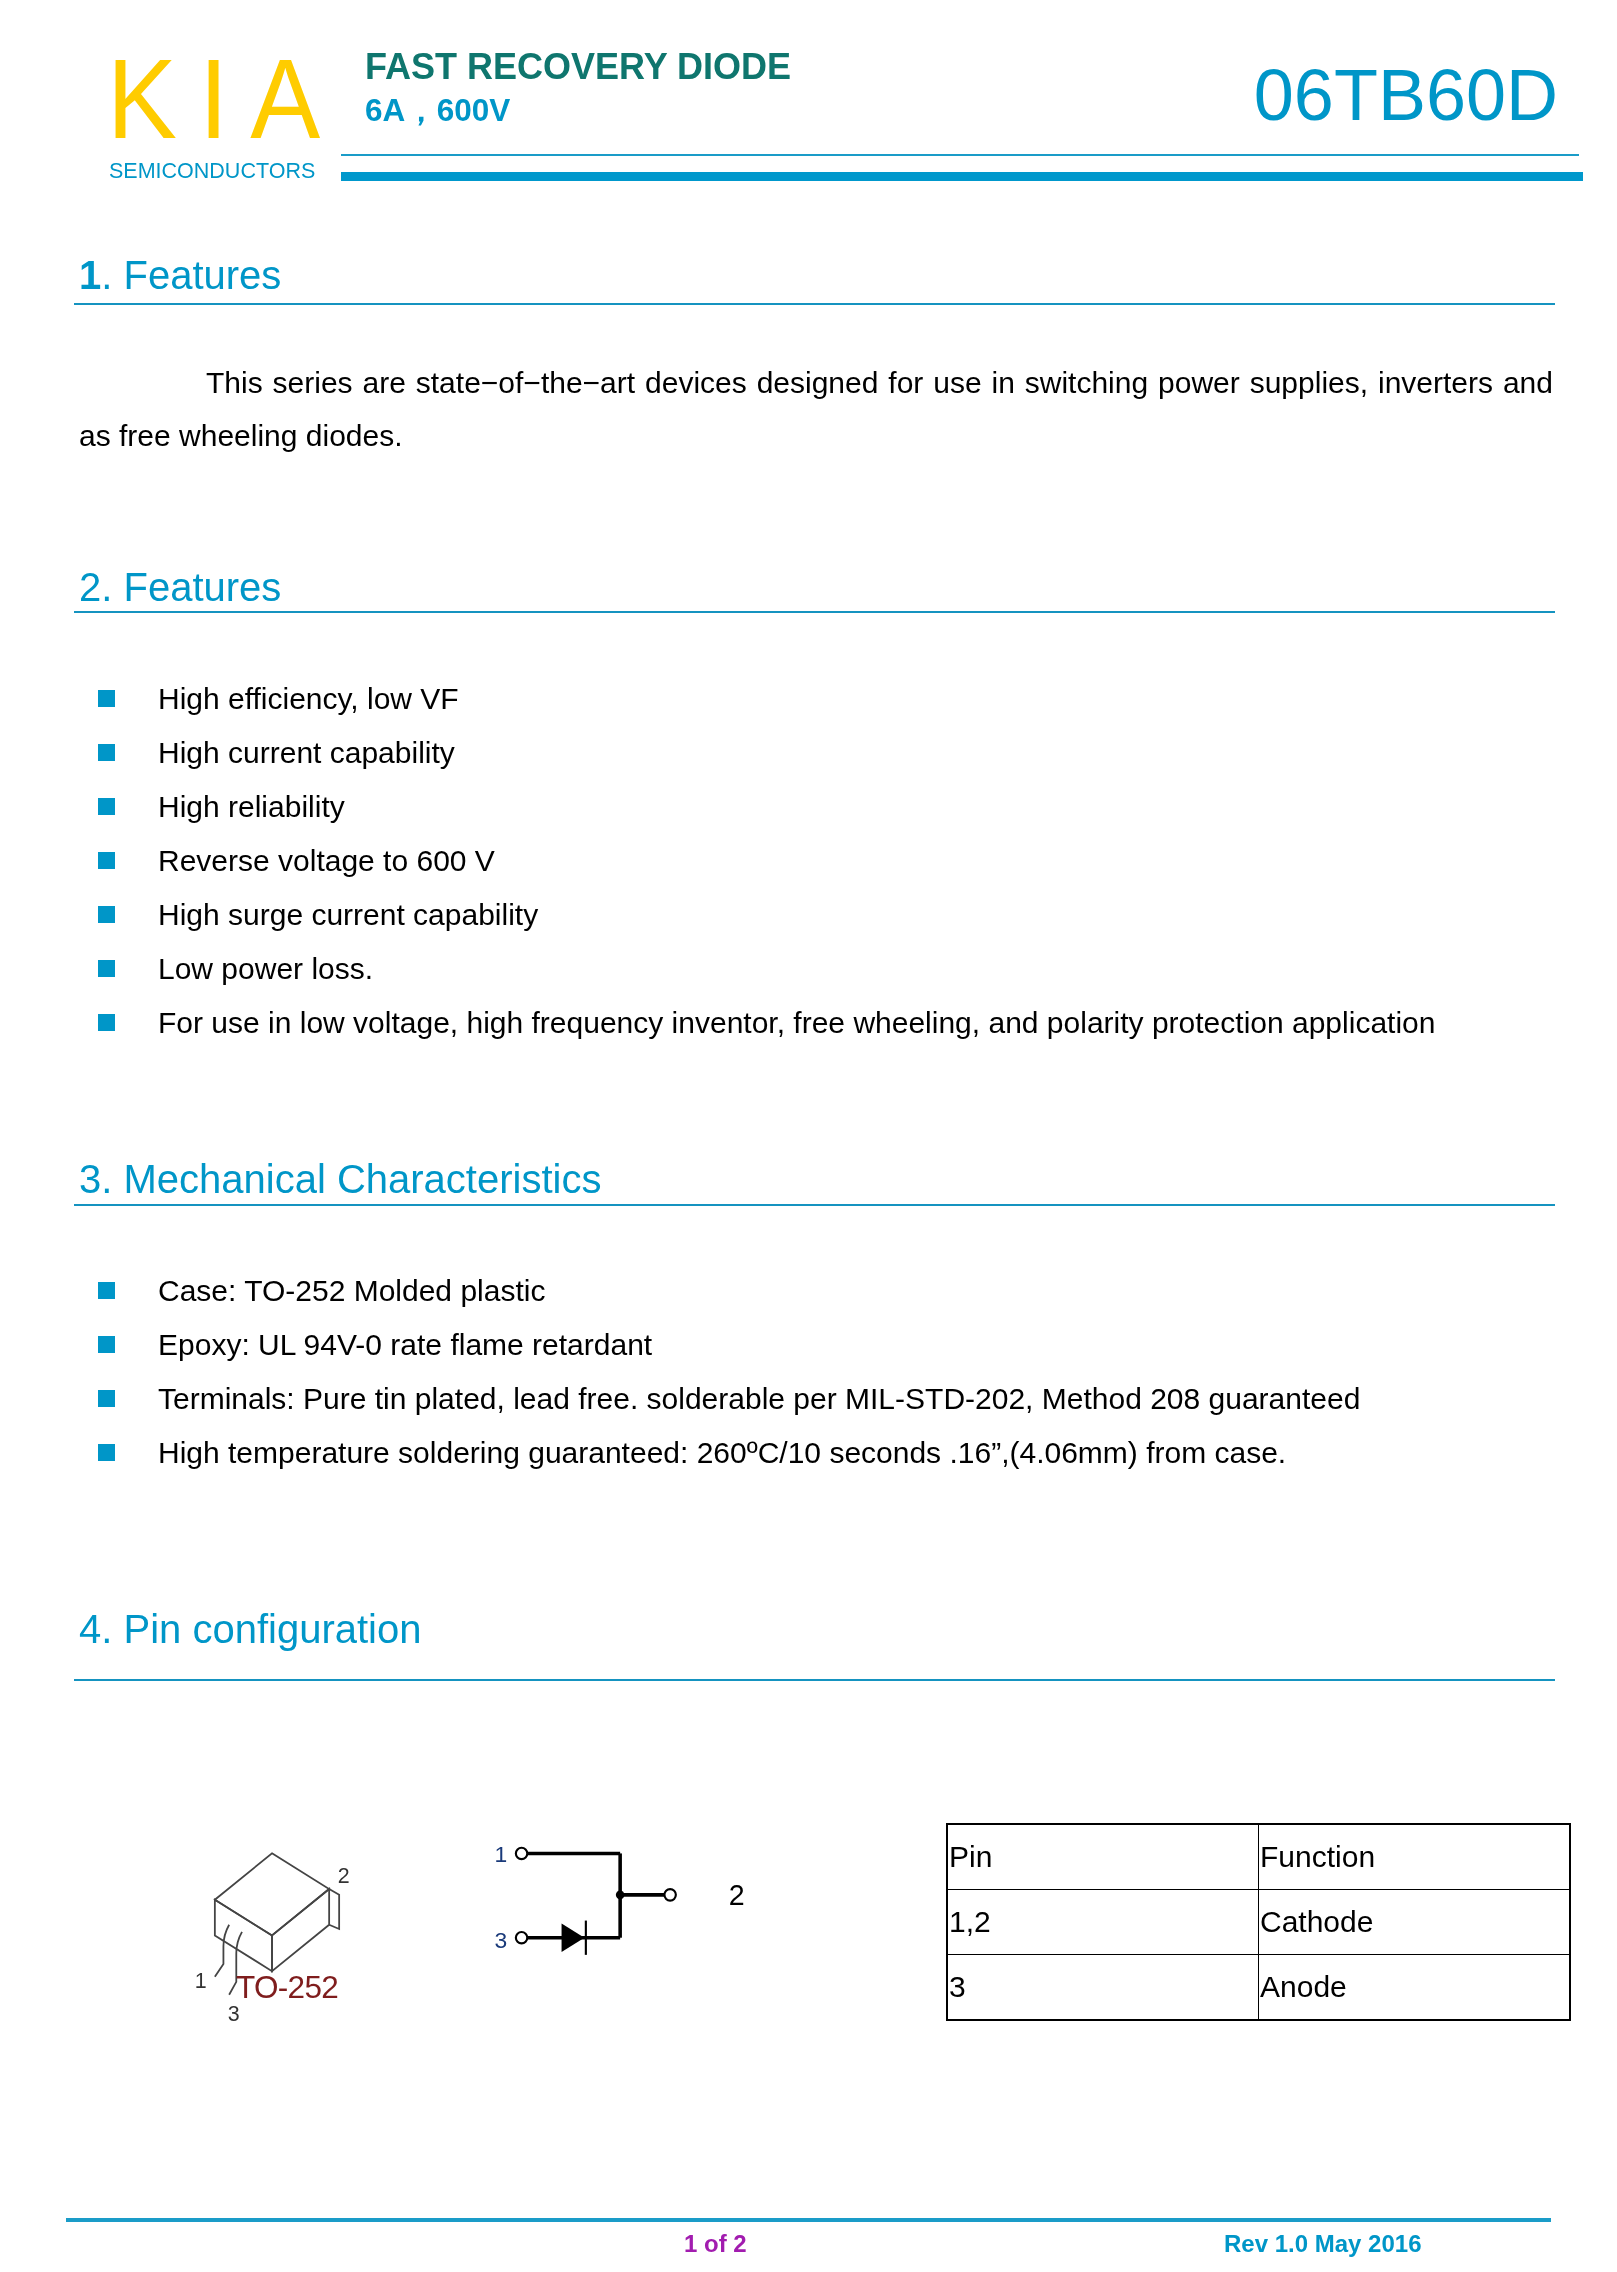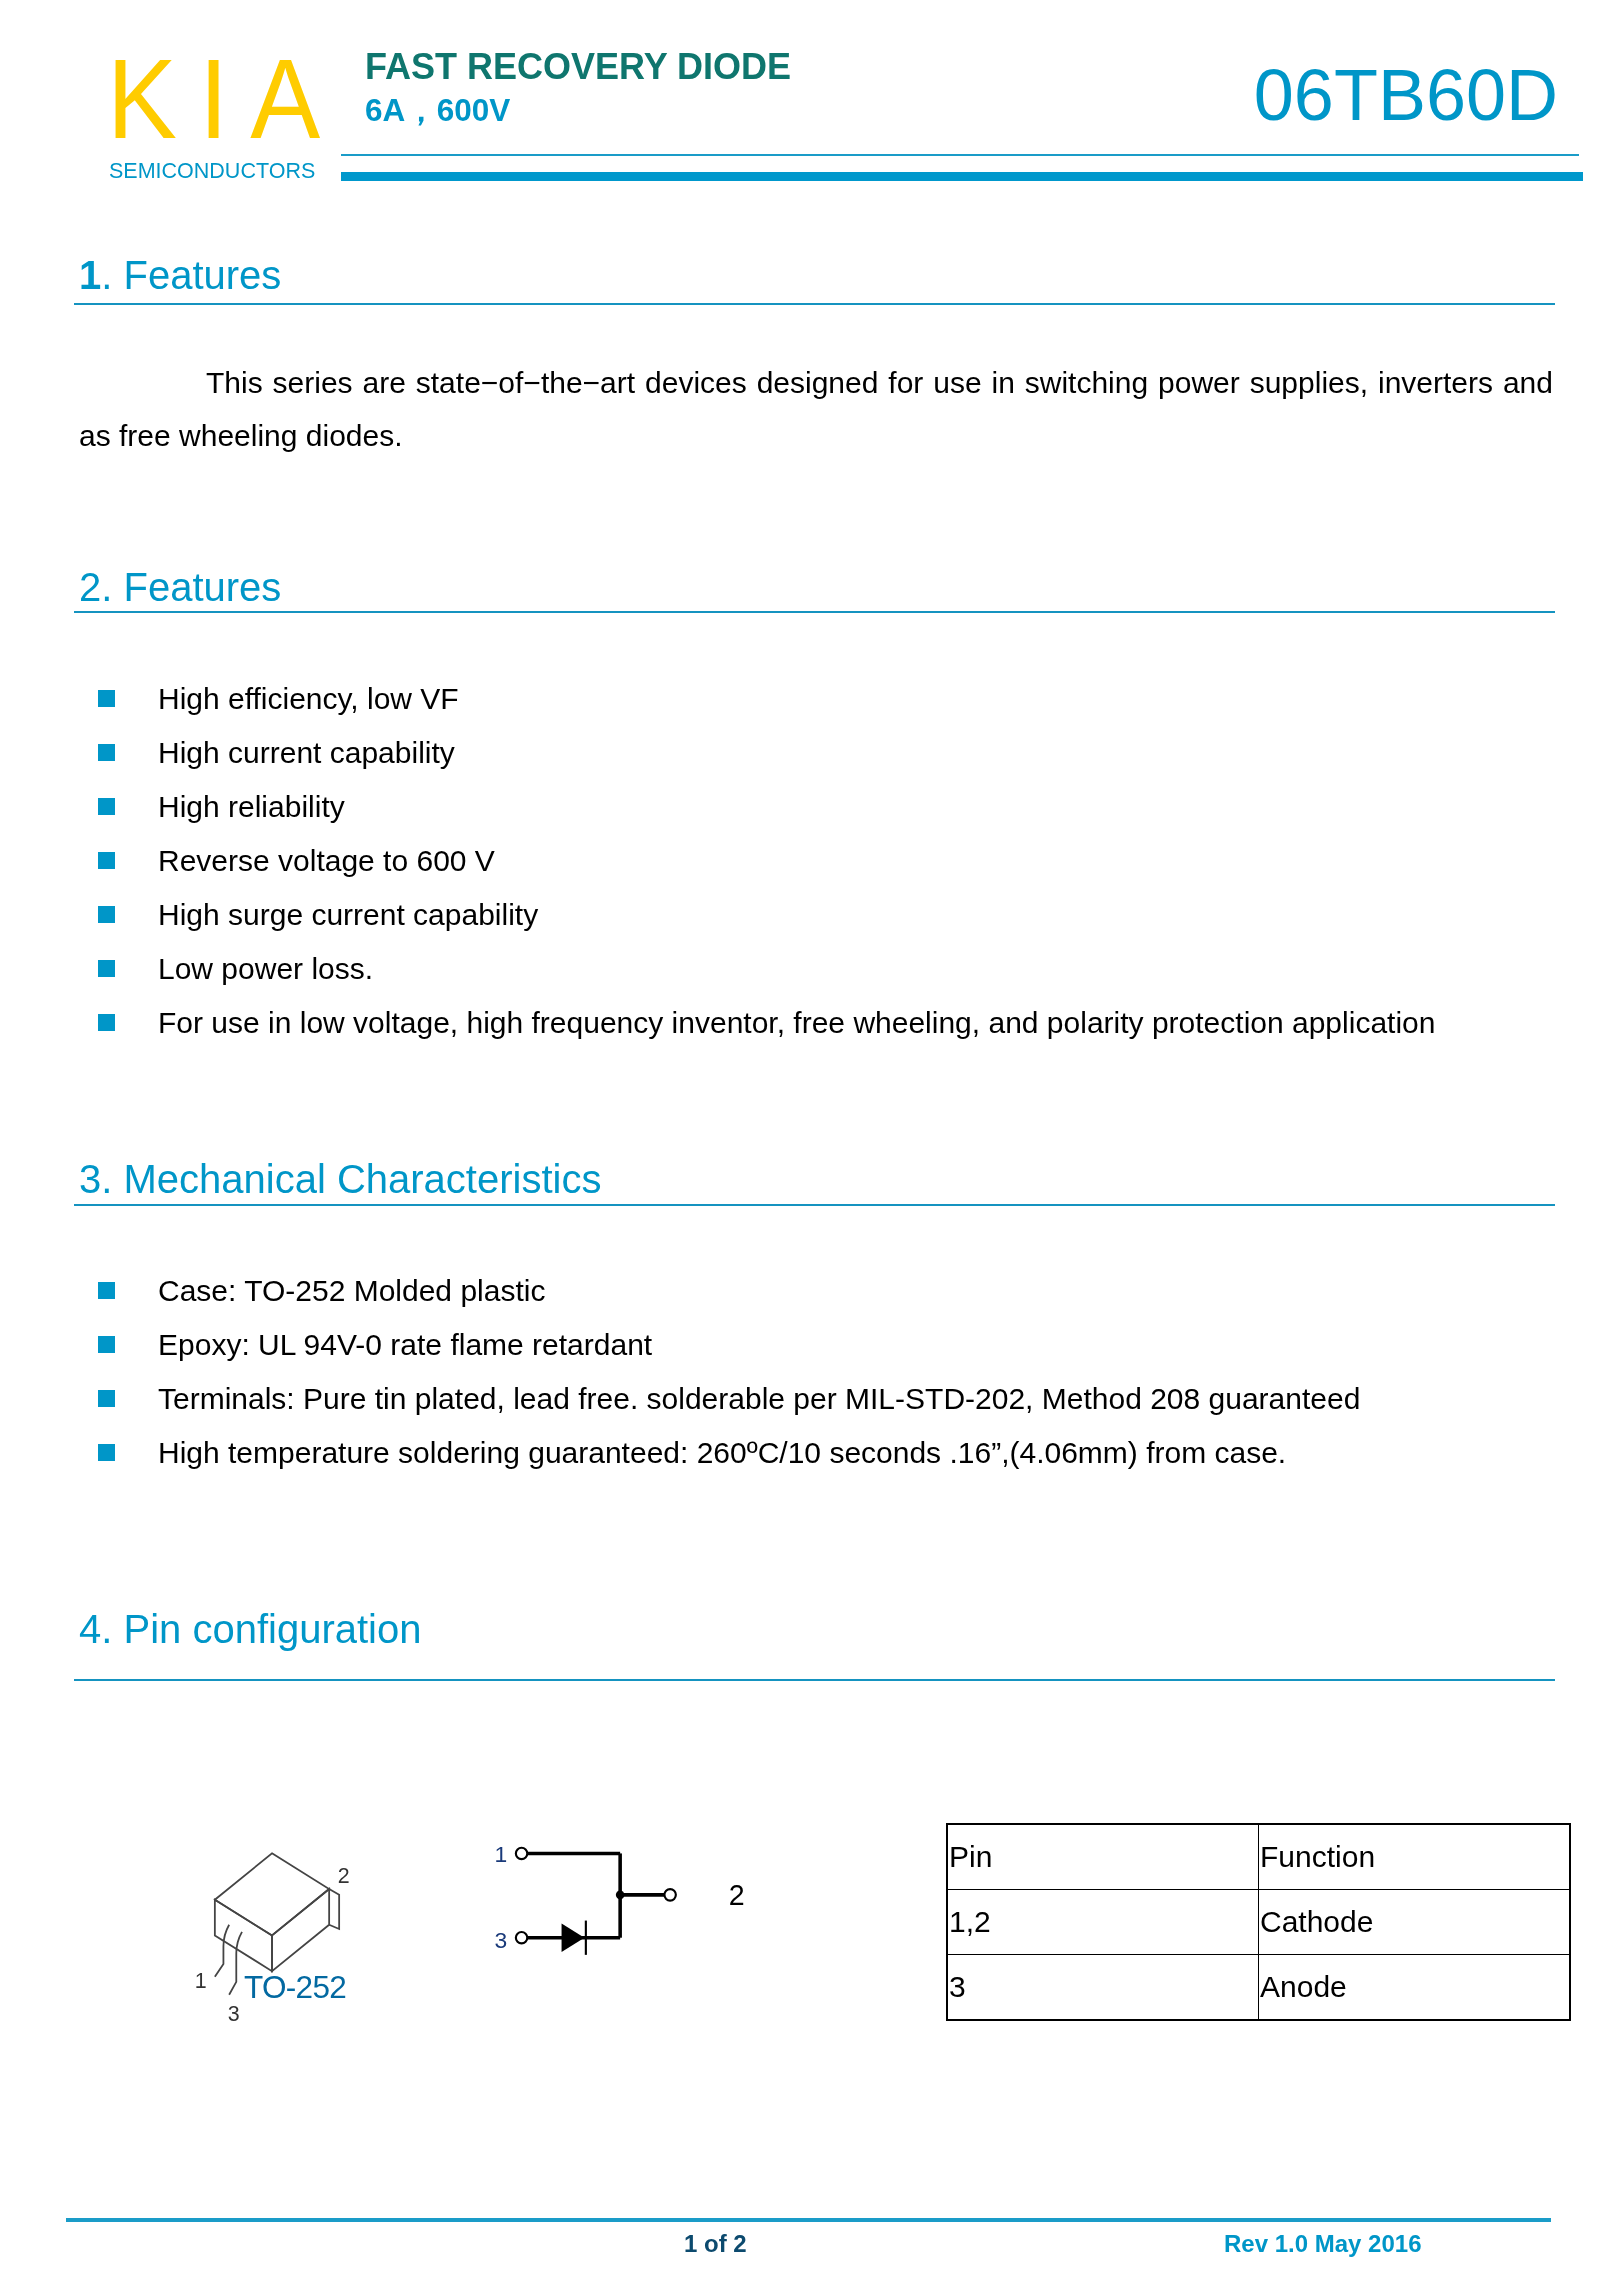--- a/index.html
+++ b/index.html
@@ -24,33 +24,33 @@
 
   .para { left:79px; top:356px; width:1474px; font-size:30px; line-height:53px; text-align:justify; }
   .para .indent { display:inline-block; width:127px; }
 
   ul.bullets { position:absolute; left:79px; margin:16px; padding:0; list-style:none; }
   ul.bullets li { position:relative; height:54px; font-size:30px; line-height:36px; padding-left:63px; white-space:nowrap; }
   ul.bullets li .sq { position:absolute; left:2.9px; top:8.6px; width:17px; height:17px; background:#0096c8; }
 
   
   .pkg { left:186px; top:1839px; width:172px; height:200px; }
-  .pkg-label { left:244px; top:1969px; font-size:31.5px; color:#0369a1; letter-spacing:-0.7px;text-align:center; }
+  .pkg-label { left:236px; top:1969px; font-size:31.5px; color:#7f1d1d; letter-spacing:-0.7px;text-align:center; }
   .schem { left:487px; top:1832px; width:272px; height:150px; }
 
   table.pins { position:absolute; left:946px; top:1823px; width:625px; border-collapse:collapse; }
   table.pins td { border:1.4px solid #000; height:62px; text-align:left; font-size:30px; width:50%; }
   table.pins tr:first-child td { border-top-width:2.9px; }
   table.pins tr:last-child td { border-bottom-width:2.9px; }
   table.pins td:first-child { border-left-width:2.9px; }
   table.pins td:last-child { border-right-width:2.9px;margin-left:40px; }
 
   
   .foot-rule { left:66px; top:2218px; width:1485px; height:3.6px; background:#1a9cc8; }
-  .foot-page { left:684px; top:2230px; font-size:24px; font-weight:bold; color:#0c4a6e; }
+  .foot-page { left:684px; top:2230px; font-size:24px; font-weight:bold; color:#a21caf; }
   .foot-rev { left:1224px; top:2230px; font-size:24px; font-weight:bold; color:#0096c8; }
 </style>
 </head>
 <body>
 
 <div class="abs logo">KIA</div>
 <div class="abs semis">SEMICONDUCTORS</div>
 <div class="abs title1">FAST RECOVERY DIODE</div>
 <div class="abs title2">6A，600V</div>
 <div class="abs partno">06TB60D</div>

